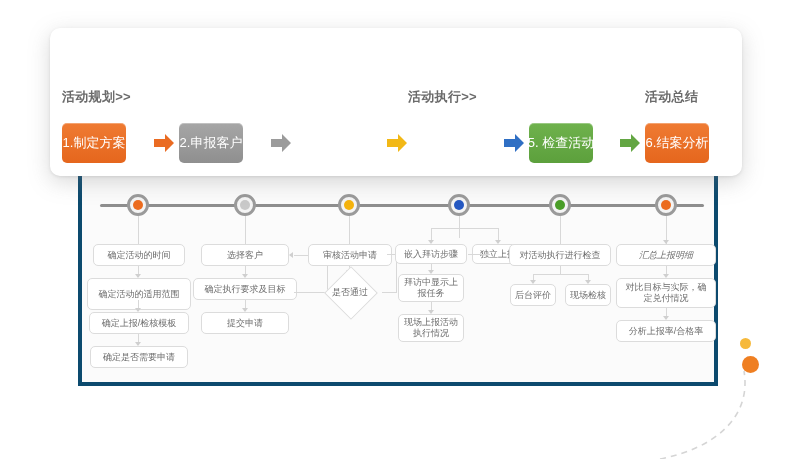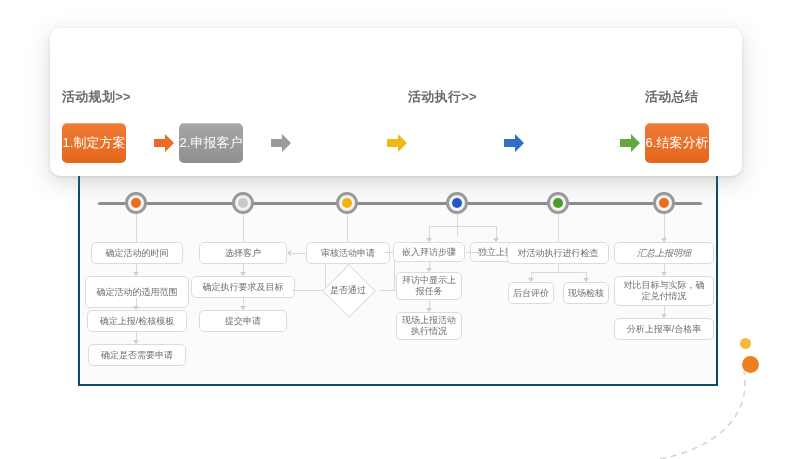--- a/index.html
+++ b/index.html
@@ -16,21 +16,21 @@
   }
 
   
   #flow-panel {
     position: absolute;
     left: 78px;
     top: 162px;
     width: 640px;
     height: 224px;
     background: #fbfbfb;
-    border: 2px solid #0c4a6e;
+    border: 4px solid #0c4a6e;
     box-sizing: border-box;
   }
 
   
   #timeline-axis {
     position: absolute;
     left: 18px;
     top: 38px;
     width: 604px;
     height: 3px;
@@ -301,20 +301,21 @@
 <div class="dot-sm" style="left:742px;top:356px;width:17px;height:17px;background:#ef7f22;"></div>
 
 <div id="top-card">
 
   <div class="stage-label" style="left:12px;top:60px;">活动规划&gt;&gt;</div>
   <div class="stage-label" style="left:358px;top:60px;">活动执行&gt;&gt;</div>
   <div class="stage-label" style="left:595px;top:60px;">活动总结</div>
 
   <div class="step-chip" style="left:12px;background:linear-gradient(180deg,#ef7b33 0%,#e5661d 100%);">1.制定方案</div>
   <div class="step-chip" style="left:129px;background:linear-gradient(180deg,#a6a6a6 0%,#8f8f8f 100%);">2.申报客户</div>
+  <div class="step-chip" style="left:479px;background:linear-gradient(180deg,#6fb24d 0%,#5ca03c 100%);">5. 检查活动</div>
   <div class="step-chip" style="left:595px;background:linear-gradient(180deg,#ef7b33 0%,#e5661d 100%);">6.结案分析</div>
 
   <svg class="step-arrow" style="left:104px;" viewBox="0 0 20 18">
     <path d="M0 5 H11 V0 L20 9 L11 18 V13 H0 Z" fill="#ea6b22"></path>
   </svg>
   <svg class="step-arrow" style="left:221px;" viewBox="0 0 20 18">
     <path d="M0 5 H11 V0 L20 9 L11 18 V13 H0 Z" fill="#9b9b9b"></path>
   </svg>
   <svg class="step-arrow" style="left:337px;" viewBox="0 0 20 18">
     <path d="M0 5 H11 V0 L20 9 L11 18 V13 H0 Z" fill="#f2b816"></path>

